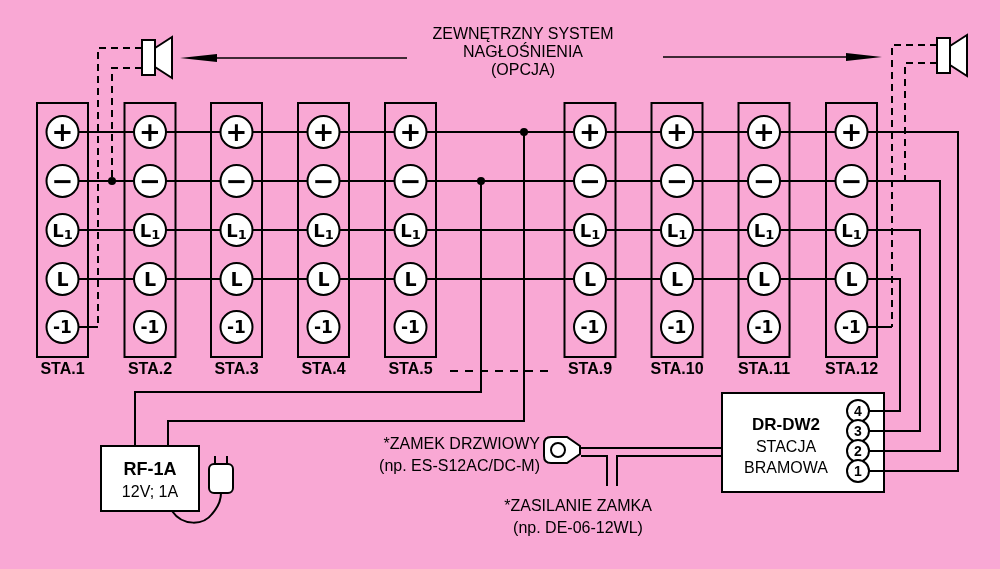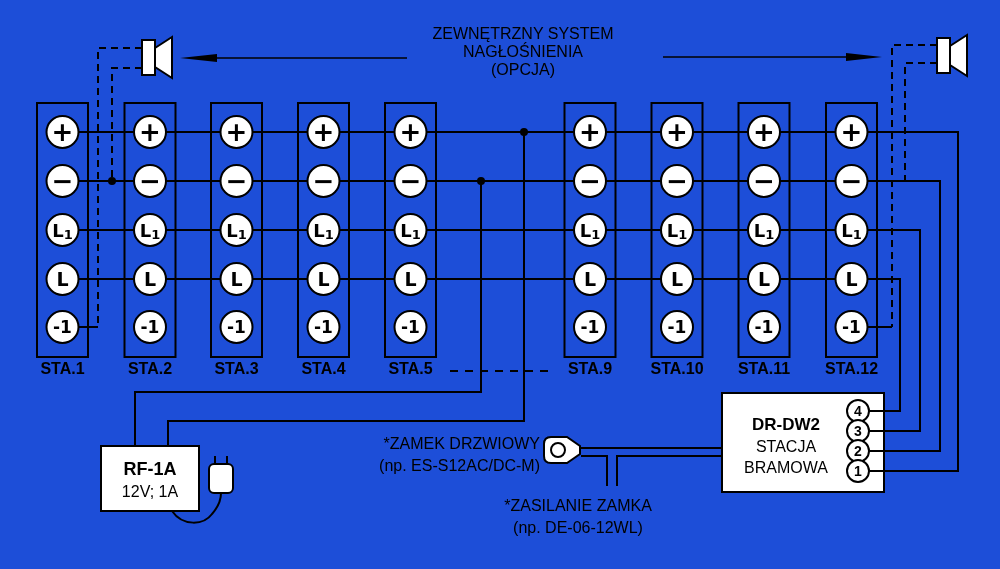--- a/index.html
+++ b/index.html
@@ -1,16 +1,16 @@
 <!DOCTYPE html>
 <html><head>
 <meta charset="utf-8">
 <style>
   html,body{margin:0;padding:0;background:#fff;}
-  .page{width:1000px;height:569px;background:#1d4ed8;position:relative;overflow:hidden;}
+  .page{width:1000px;height:569px;background:#f9a8d4;position:relative;overflow:hidden;}
   svg{display:block;}
   .ln{stroke:#000;stroke-width:2;fill:none;}
   .lnf{stroke:#000;stroke-width:2;fill:#fff;}
   .thin{stroke:#000;stroke-width:1.6;fill:none;}
   .dash{stroke:#000;stroke-width:2;fill:none;stroke-dasharray:7 5;}
   .dash2{stroke:#000;stroke-width:2;fill:none;stroke-dasharray:8 7;}
   .t{font-family:"Liberation Sans","DejaVu Sans",sans-serif;fill:#000;}
   .t16{font-size:16px;}
   .b{font-weight:bold;}
   .mid{text-anchor:middle;}

